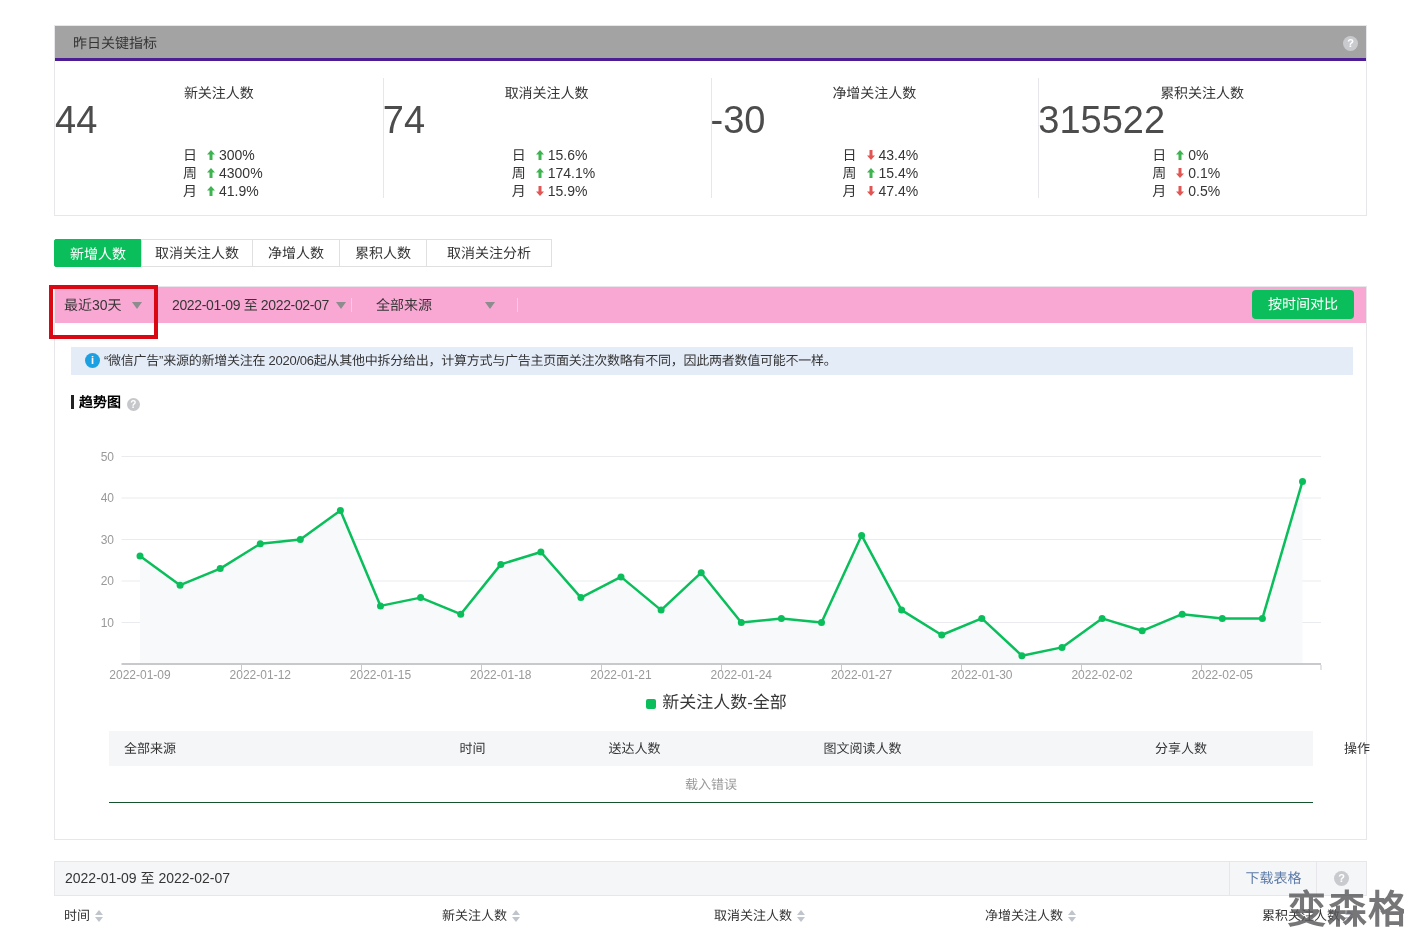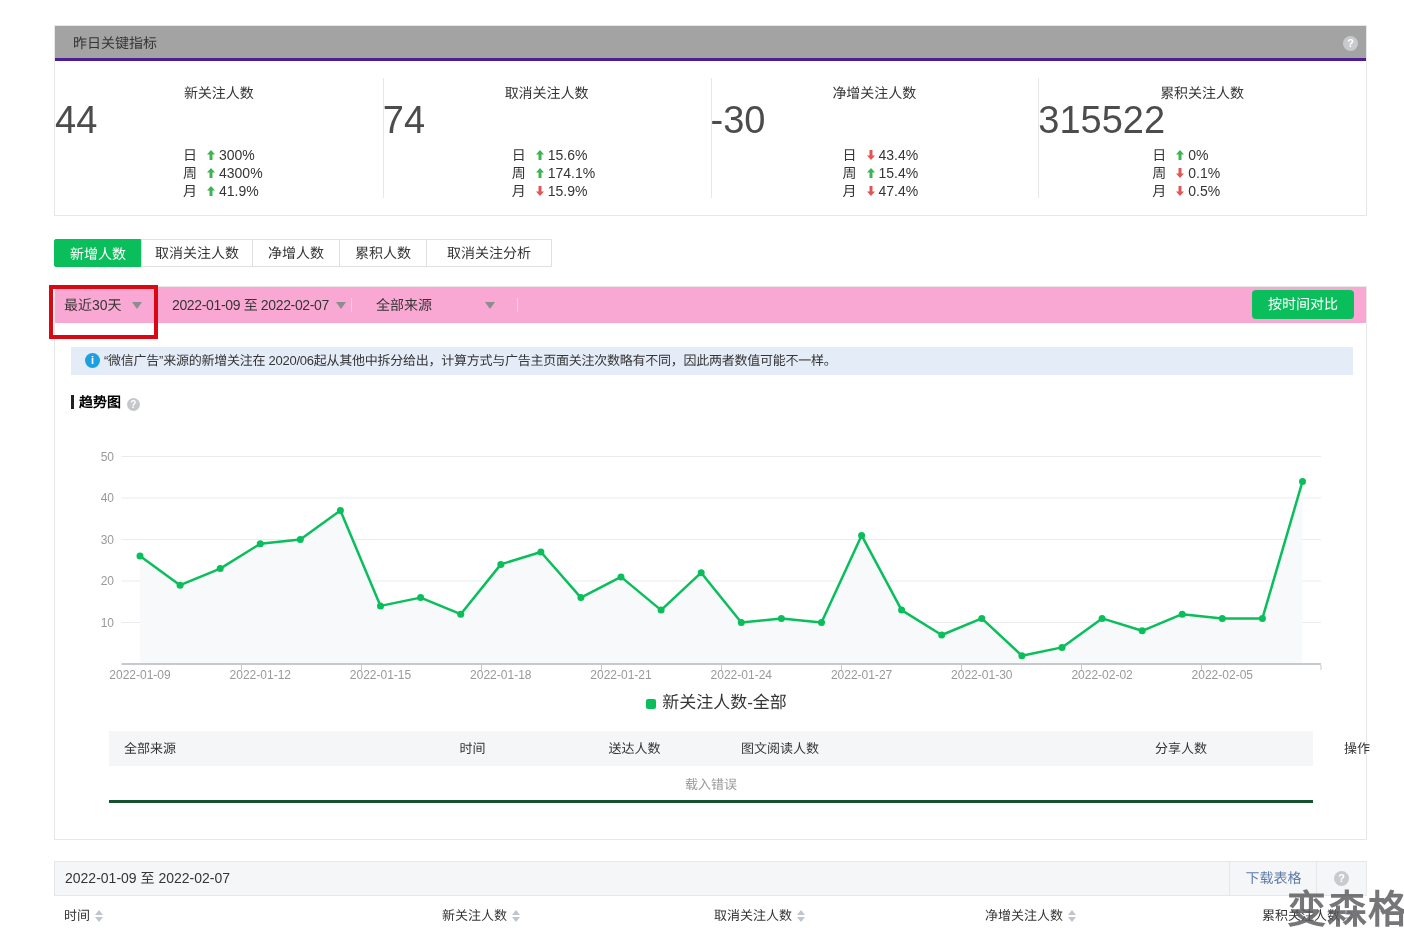--- a/index.html
+++ b/index.html
@@ -34,21 +34,21 @@
 #infobar .iic{position:absolute;left:14px;top:6px;width:15px;height:15px;border-radius:50%;background:#1ba0e2;color:#fff;font-size:11px;line-height:15px;text-align:center;font-style:normal;font-weight:bold}
 #trendhd{position:absolute;left:16px;top:107px;height:16px;font-size:14px;color:#000;line-height:16px;font-weight:bold}
 #trendhd .bar{display:inline-block;width:3px;height:14px;background:#222;vertical-align:-2px;margin-right:5px}
 #trendhd .qicon{width:13px;height:13px;line-height:13px;font-size:10px;vertical-align:-1px;margin-left:2px;font-weight:bold;background:#c6c7ca}
 #legend{position:absolute;left:6px;top:401px;width:1311px;text-align:center;font-size:17px;color:#353535}
 #legend .sq{display:inline-block;width:10px;height:10px;background:#0abf5b;border-radius:2px;margin-right:6px;vertical-align:-1px}
 
 #atable{position:absolute;left:54px;top:444px;width:1204px}
 #atable .ahd{position:relative;height:35px;background:#f4f6f8;font-size:13px;color:#353535}
 #atable .ahd span{position:absolute;top:0;line-height:35px}
-#atable .abody{height:37px;border-bottom:3px solid #14532d;text-align:center;font-size:13px;color:#9a9a9a;line-height:37px}
+#atable .abody{height:37px;border-bottom:1px solid #14532d;text-align:center;font-size:13px;color:#9a9a9a;line-height:37px}
 
 #bbar{position:absolute;left:54px;top:861px;width:1313px;height:35px;background:#f4f6f8;border:1px solid #e7e7eb;font-size:14px;color:#353535}
 #bbar .t1{position:absolute;left:10px;top:0;line-height:33px}
 #bbar .v{position:absolute;top:0;width:1px;height:33px;background:#e7e7eb}
 #dl{position:absolute;left:1175px;top:0;width:87px;text-align:center;line-height:33px;color:#5e7ca8}
 #bbar .qicon{position:absolute;left:1279px;top:9px}
 #bhead{position:absolute;left:54px;top:896px;width:1313px;height:40px;font-size:13px;color:#353535}
 #bhead > span{position:absolute;top:12px;line-height:16px;white-space:nowrap}
 .sort{display:inline-block;position:relative;top:-1px;vertical-align:middle;margin-left:5px}
 .sort i{display:block;width:0;height:0;border-left:4px solid transparent;border-right:4px solid transparent}
@@ -222,21 +222,21 @@
       <text x="1047.1" y="238">2022-02-02</text>
       <text x="1167.3" y="238">2022-02-05</text>
     </g>
   </svg>
   <div id="legend"><span class="sq"></span>新关注人数-全部</div>
   <div id="atable">
     <div class="ahd">
       <span style="left:15px">全部来源</span>
       <span style="left:242px;width:243px;text-align:center">时间</span>
       <span style="left:404px;width:243px;text-align:center">送达人数</span>
-      <span style="left:632px;width:243px;">图文阅读人数</span>
+      <span style="left:632px;width:243px;text-align:center">图文阅读人数</span>
       <span style="left:855px;width:243px;text-align:right">分享人数</span>
       <span style="left:1018px;width:243px;text-align:right">操作</span>
     </div>
     <div class="abody">载入错误</div>
   </div>
 </div>
 
 <div id="bbar">
   <span class="t1">2022-01-09 至 2022-02-07</span>
   <span class="v" style="left:1174px"></span>

